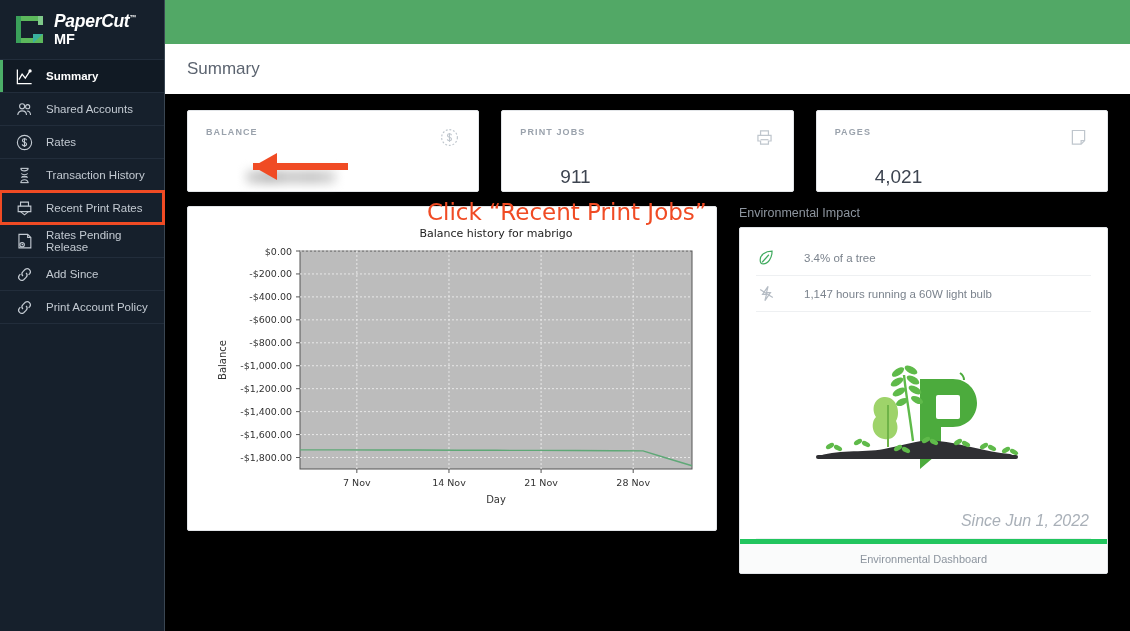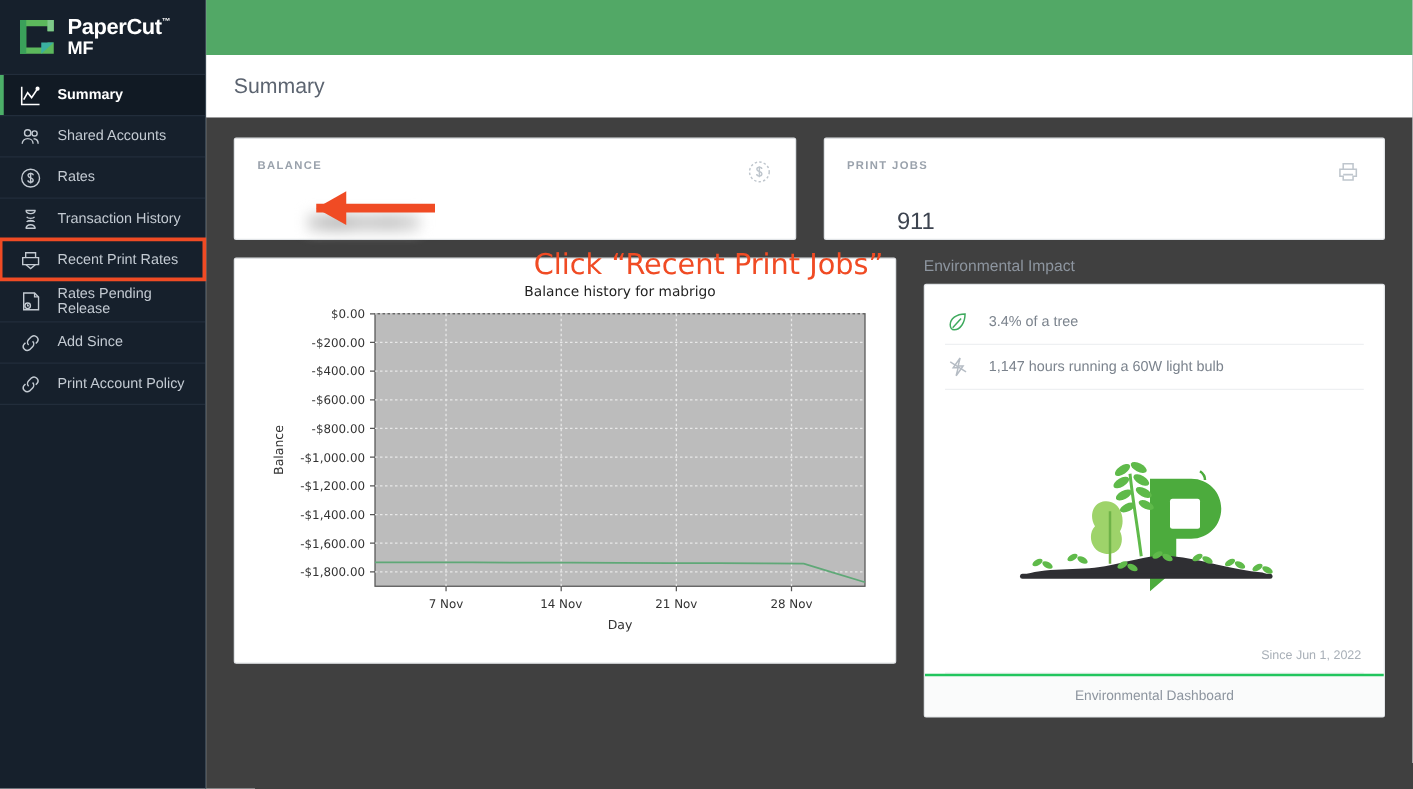--- a/index.html
+++ b/index.html
@@ -18,21 +18,21 @@
     border-right: 1px solid #3a4652;
     display: flex; flex-direction: column;
     position: relative;
   }
   .logo-area {
     height: 59px; display: flex; align-items: center;
     padding-left: 14px; gap: 9px;
   }
   .logo-mark { width: 31px; height: 31px; position: relative; flex: 0 0 31px; }
   .logo-text { color: #fff; line-height: 1.0; }
-  .logo-text .l1 { font-size: 17.5px; font-weight: bold; letter-spacing: -0.3px; position: relative; }
+  .logo-text .l1 { font-size: 17.5px; font-weight: bold; letter-spacing: -0.3px; position: relative; font-style: italic; }
   .logo-text .l1 sup { font-size: 7px; position: absolute; top: 1px; }
   .logo-text .l2 { font-size: 14.5px; font-weight: bold; margin-top: 1px; }
 
   .nav { display: flex; flex-direction: column; }
   .nav-item {
     height: 33px; display: flex; align-items: center;
     padding-left: 14px; gap: 12px;
     color: #c3cad2; font-size: 11.5px;
     border-top: 1px solid #222d3b;
     position: relative; cursor: pointer;
@@ -43,21 +43,21 @@
     content: ""; position: absolute; left: 0; top: 0; bottom: 0;
     width: 3px; background: #4caf68;
   }
   .nav-item.highlight { outline: 3px solid #f04b24; outline-offset: -2px; z-index: 5; }
 
   
   .main { flex: 1; display: flex; flex-direction: column; position: relative; }
   .topbar { height: 44px; background: #52a866; }
   .pagehead { height: 50px; background: #fff; display: flex; align-items: center; padding-left: 22px; }
   .pagehead h1 { font-size: 17px; font-weight: normal; color: #5c6470; }
-  .content { flex: 1; background: #404040; padding: 16px 22px 0 22px; overflow: hidden; }
+  .content { flex: 1; background: #000000; padding: 16px 22px 0 22px; overflow: hidden; }
 
   .cards { display: flex; gap: 22px; }
   .card {
     flex: 1; background: #fff; border: 1px solid #e2e5e8;
     border-radius: 2px; padding: 16px 18px 14px 18px; height: 82px;
   }
   .card-top { display: flex; align-items: flex-start; justify-content: space-between; }
   .card-label { font-size: 9px; letter-spacing: 1.1px; color: #9aa2ac; font-weight: bold; }
   .card-value { font-size: 19px; color: #3d4450; margin-top: 14px; margin-left: 40px; }
   .card-value.redacted {
@@ -68,31 +68,31 @@
   .sec-row { display: flex; gap: 22px; margin-top: 14px; }
   .sec-left { flex: 0 0 530px; }
   .sec-right { flex: 1; }
   .sec-title { font-size: 12.5px; color: #8d959f; margin-bottom: 7px; }
 
   .panel { background: #fff; border: 1px solid #e2e5e8; border-radius: 2px; }
   .chart-panel { height: 325px; padding: 10px 12px 6px 12px; }
   .env-panel { height: 347px; display: flex; flex-direction: column; }
   .env-body { padding: 12px 16px 0 16px; flex: 1; display: flex; flex-direction: column; }
   .env-row {
-    display: flex; align-items: center; gap: 15px;
+    display: flex; align-items: center; gap: 28px;
     height: 36px; border-bottom: 1px solid #eef0f2;
     font-size: 11.5px; color: #7b838d;
   }
   .env-row .ico { width: 20px; flex: 0 0 20px; display: flex; justify-content: center; }
   .env-illus { flex: 1; display: flex; align-items: center; justify-content: center; padding: 6px 0 0 0; }
-  .env-since { text-align: right; font-size: 10px; color: #a9b0b8; padding: 6px 2px 8px 0; border-bottom: 1px solid #eef0f2; }
+  .env-since { text-align: right; font-size: 16px; color: #a9b0b8; padding: 6px 2px 8px 0; border-bottom: 1px solid #eef0f2; font-style: italic; }
   .env-foot {
     height: 34px; display: flex; align-items: center; justify-content: center;
     font-size: 11px; color: #8d959f; background: #fafbfb;
-    border-top: 2px solid #22c55e; cursor: pointer;
+    border-top: 5px solid #22c55e; cursor: pointer;
   }
 
   
   .annot { position: absolute; left: 0; top: 0; width: 1130px; height: 631px; pointer-events: none; z-index: 40; }
   .annot-text {
     position: absolute; left: 262px; top: 199px;
     font-family: "DejaVu Sans", sans-serif;
     font-size: 23px; color: #f04b24; white-space: nowrap;
   }
 </style>
@@ -248,20 +248,32 @@
               <svg width="21" height="21" viewBox="0 0 24 24" fill="none" stroke="#bfc6cd" stroke-width="1.4">
                 <path d="M7.5 9.5 V4.5 H16.5 V9.5"></path>
                 <path d="M4.5 9.5 H19.5 V16 H16.5 V19.5 H7.5 V16 H4.5 Z"></path>
                 <path d="M7.5 14.5 H16.5"></path>
               </svg>
             </span>
           </div>
           <div class="card-value">911</div>
         </div>
 
+        <div class="card">
+          <div class="card-top">
+            <span class="card-label">PAGES</span>
+            <span>
+              <svg width="21" height="21" viewBox="0 0 24 24" fill="none" stroke="#bfc6cd" stroke-width="1.4">
+                <path d="M5 4 H19 V15.5 L15 19.5 H5 Z"></path>
+                <path d="M15 19.5 V15.5 H19"></path>
+              </svg>
+            </span>
+          </div>
+          <div class="card-value">4,021</div>
+        </div>
       </div>
 
       <div class="sec-row">
 
         <div class="sec-left">
 
           <div class="panel chart-panel">
             <svg id="chart-svg" width="504" height="305" viewBox="0 0 504 305">
                 <text x="296" y="20" font-size="11" font-family="&quot;DejaVu Sans&quot;, sans-serif" text-anchor="middle" fill="#222">Balance history for mabrigo</text>
                 <rect x="100" y="34" width="392" height="218" fill="#bcbcbc" stroke="#555" stroke-width="1"></rect>

